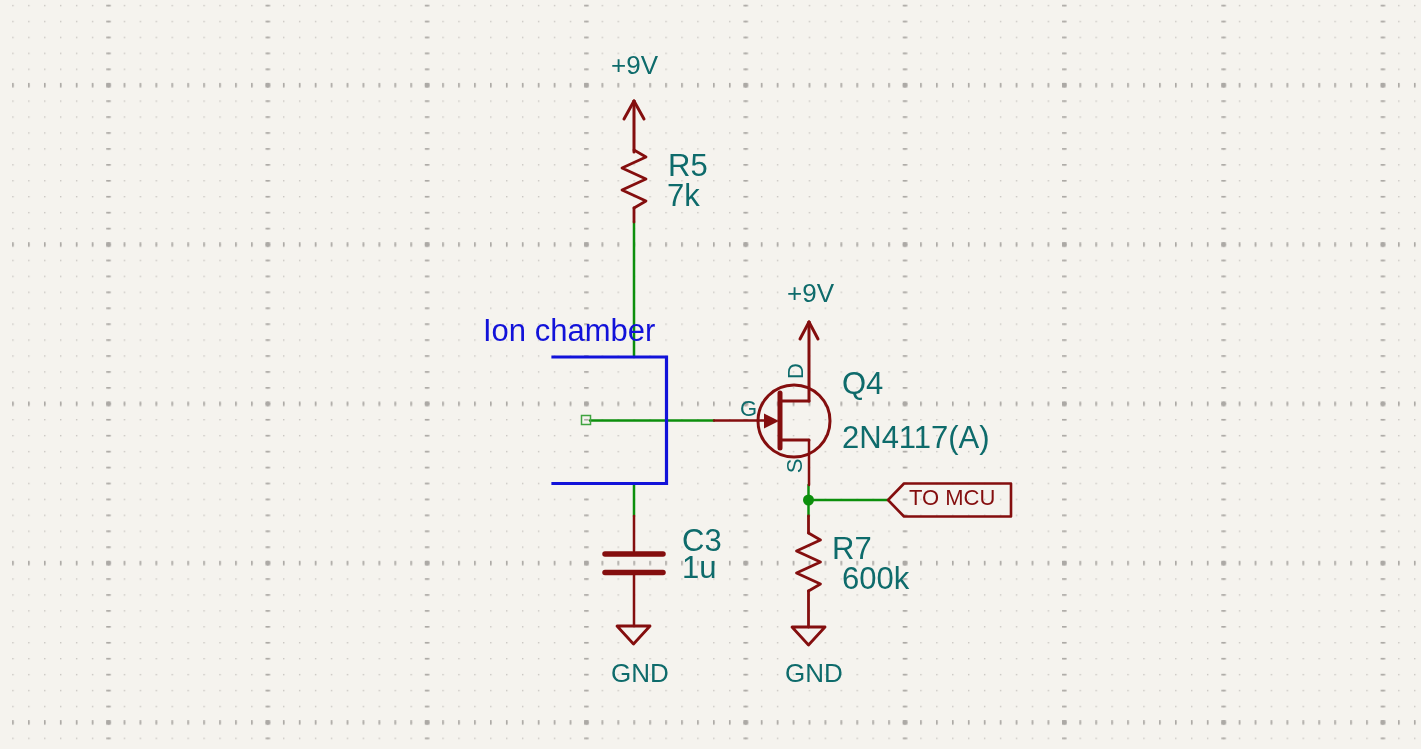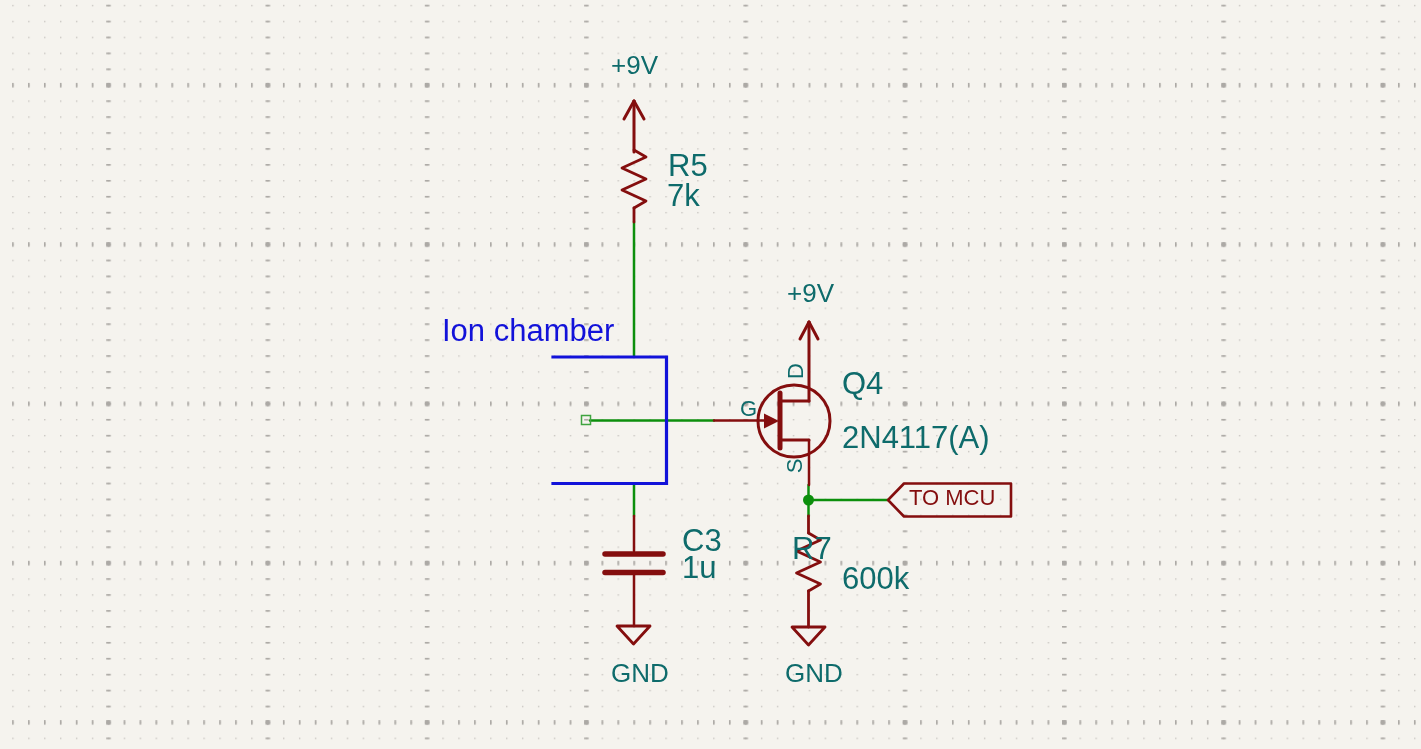--- a/index.html
+++ b/index.html
@@ -102,32 +102,32 @@
     </g>
     <polygon points="792,627 825,627 808.5,645" style="stroke:var(--c-device);stroke-width:2.8;fill:none;stroke-linejoin:round;"></polygon>
 
     <polygon points="888,500 904,483.5 1011,483.5 1011,516.5 904,516.5" style="stroke:var(--c-label);stroke-width:2.6;fill:none;stroke-linejoin:round;"></polygon>
   </svg>
 
   <div class="txt pwr" style="left:611px;top:52px;">+9V</div>
   <div class="txt" style="left:668px;top:150px;">R5</div>
   <div class="txt" style="left:667px;top:180px;">7k</div>
 
-  <div class="txt note" style="left:442px;top:315px;">Ion chamber</div>
+  <div class="txt note" style="left:483px;top:315px;">Ion chamber</div>
 
   <div class="txt pwr" style="left:787px;top:280px;">+9V</div>
   <div class="txt" style="left:842px;top:368px;">Q4</div>
   <div class="txt" style="left:842px;top:422px;">2N4117(A)</div>
   <div class="txt pin" style="left:740px;top:398px;">G</div>
   <div class="txt pin rot" style="left:796px;top:371px;">D</div>
   <div class="txt pin rot" style="left:795px;top:466px;">S</div>
 
   <div class="txt lbl" style="left:909px;top:487px;">TO MCU</div>
 
-  <div class="txt" style="left:792px;top:533px;">R7</div>
+  <div class="txt" style="left:832px;top:533px;">R7</div>
   <div class="txt" style="left:842px;top:563px;">600k</div>
 
   <div class="txt" style="left:682px;top:525px;">C3</div>
   <div class="txt" style="left:682px;top:552px;">1u</div>
 
   <div class="txt pwr" style="left:611px;top:660px;">GND</div>
   <div class="txt pwr" style="left:785px;top:660px;">GND</div>
 
 </div>
 

